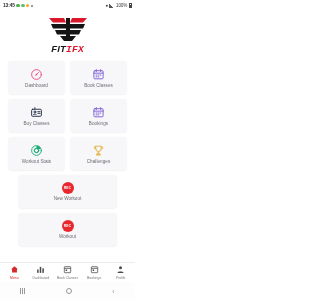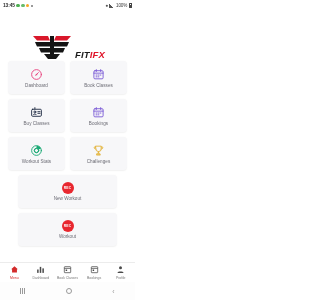--- a/index.html
+++ b/index.html
@@ -29,29 +29,29 @@
   .tiny-sq{ width:2px; height:2px; background:#9a9a9a; display:inline-block;}
   .sig{ display:inline-block; width:5px; height:4px;
         background:linear-gradient(to top right, #555 50%, transparent 50%); }
   .wifi{ font-size:4.4px; color:#555; }
   .batt{ width:3.2px; height:5px; border:0.6px solid #444; border-radius:0.6px; position:relative; }
   .batt:after{ content:""; position:absolute; left:0.4px; right:0.4px; bottom:0.4px; top:1px; background:#444;}
   .batt:before{ content:""; position:absolute; top:-1.4px; left:0.9px; width:1.4px; height:0.8px; background:#444;}
 
   
   .logo-wrap{
-    height:49px; display:flex; flex-direction:row;
-    align-items:flex-end; justify-content:center; gap:1px;
+    height:49px; display:flex; flex-direction:column;
+    align-items:center; justify-content:center; gap:1px;
     background:#ffffff;
   }
   .logo-mark{ width:44px; height:26px; display:block; }
   .logo-text{ font-size:9.5px; font-weight:800; letter-spacing:0.2px; font-style:italic;
               display:flex; align-items:baseline; }
   .logo-text .a{ color:#1b1b1b; }
-  .logo-text .b{ color:#e0152b; }
+  .logo-text .b{ color:#e0152b;font-family:Liberation Mono, monospace; }
 
   
   .grid{
     display:grid;
     grid-template-columns:1fr 1fr;
     gap:5px;
     padding:0 8px;
     margin-top:1px;
   }
   .card{

